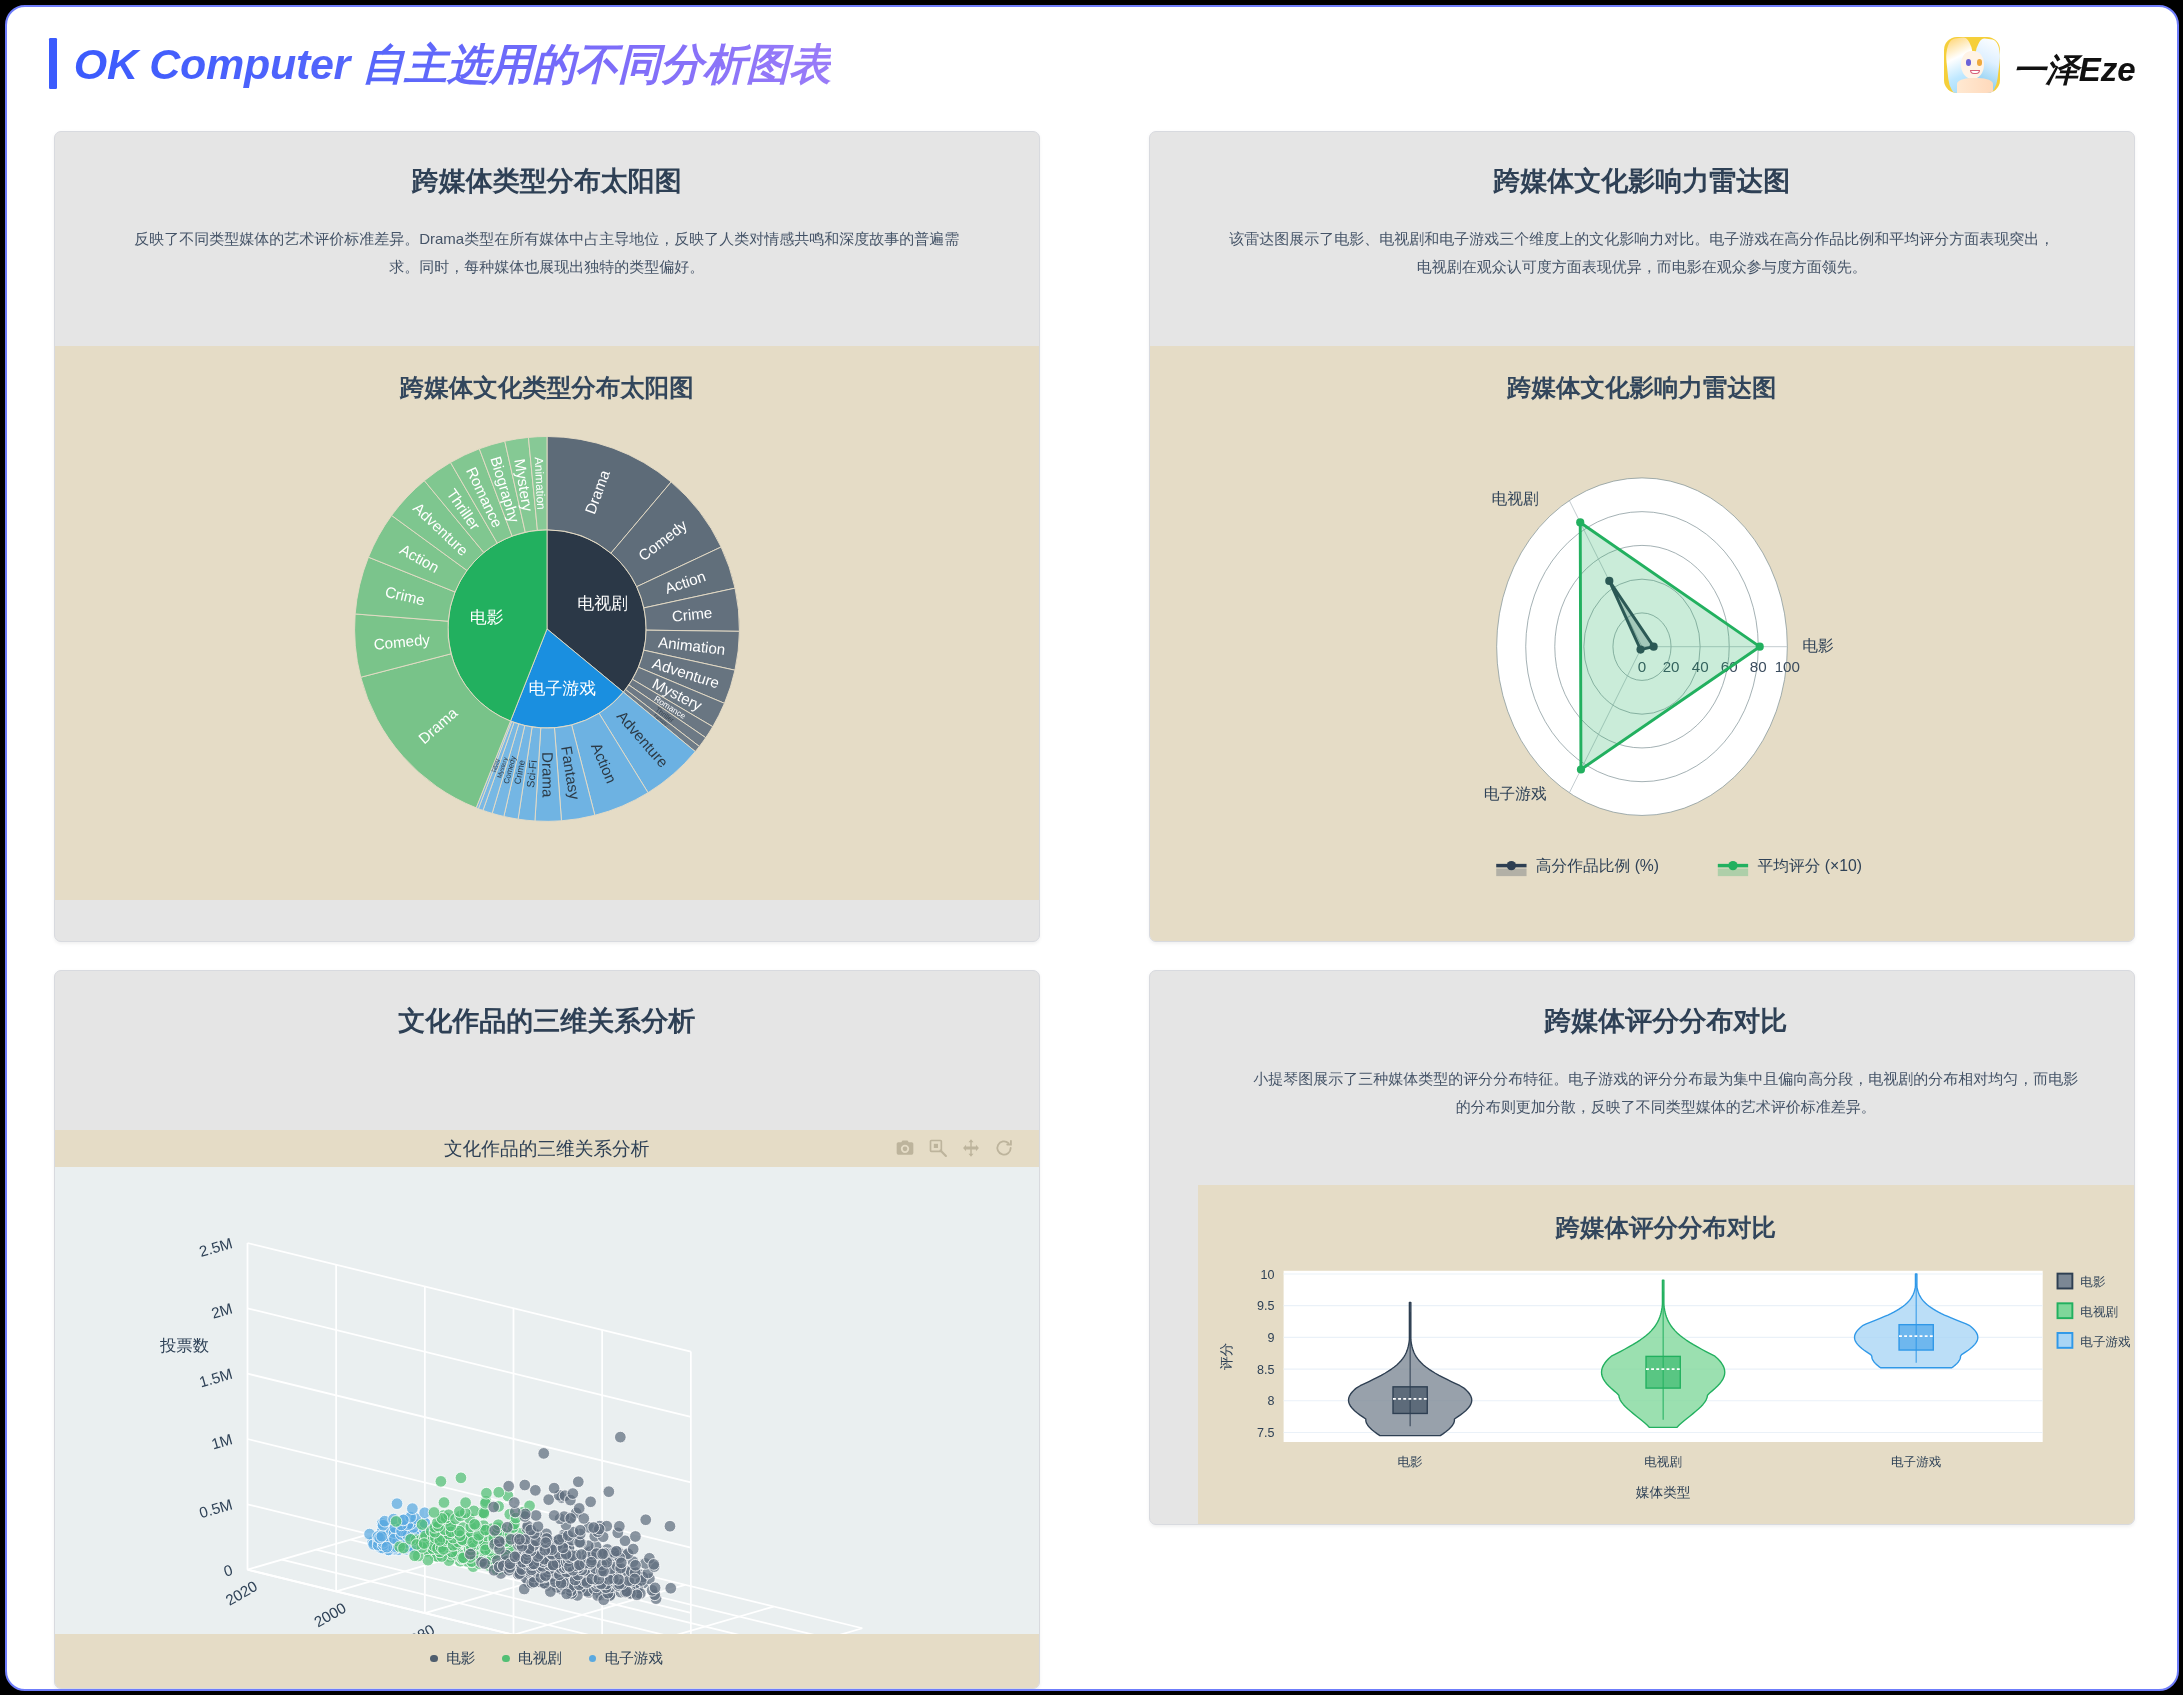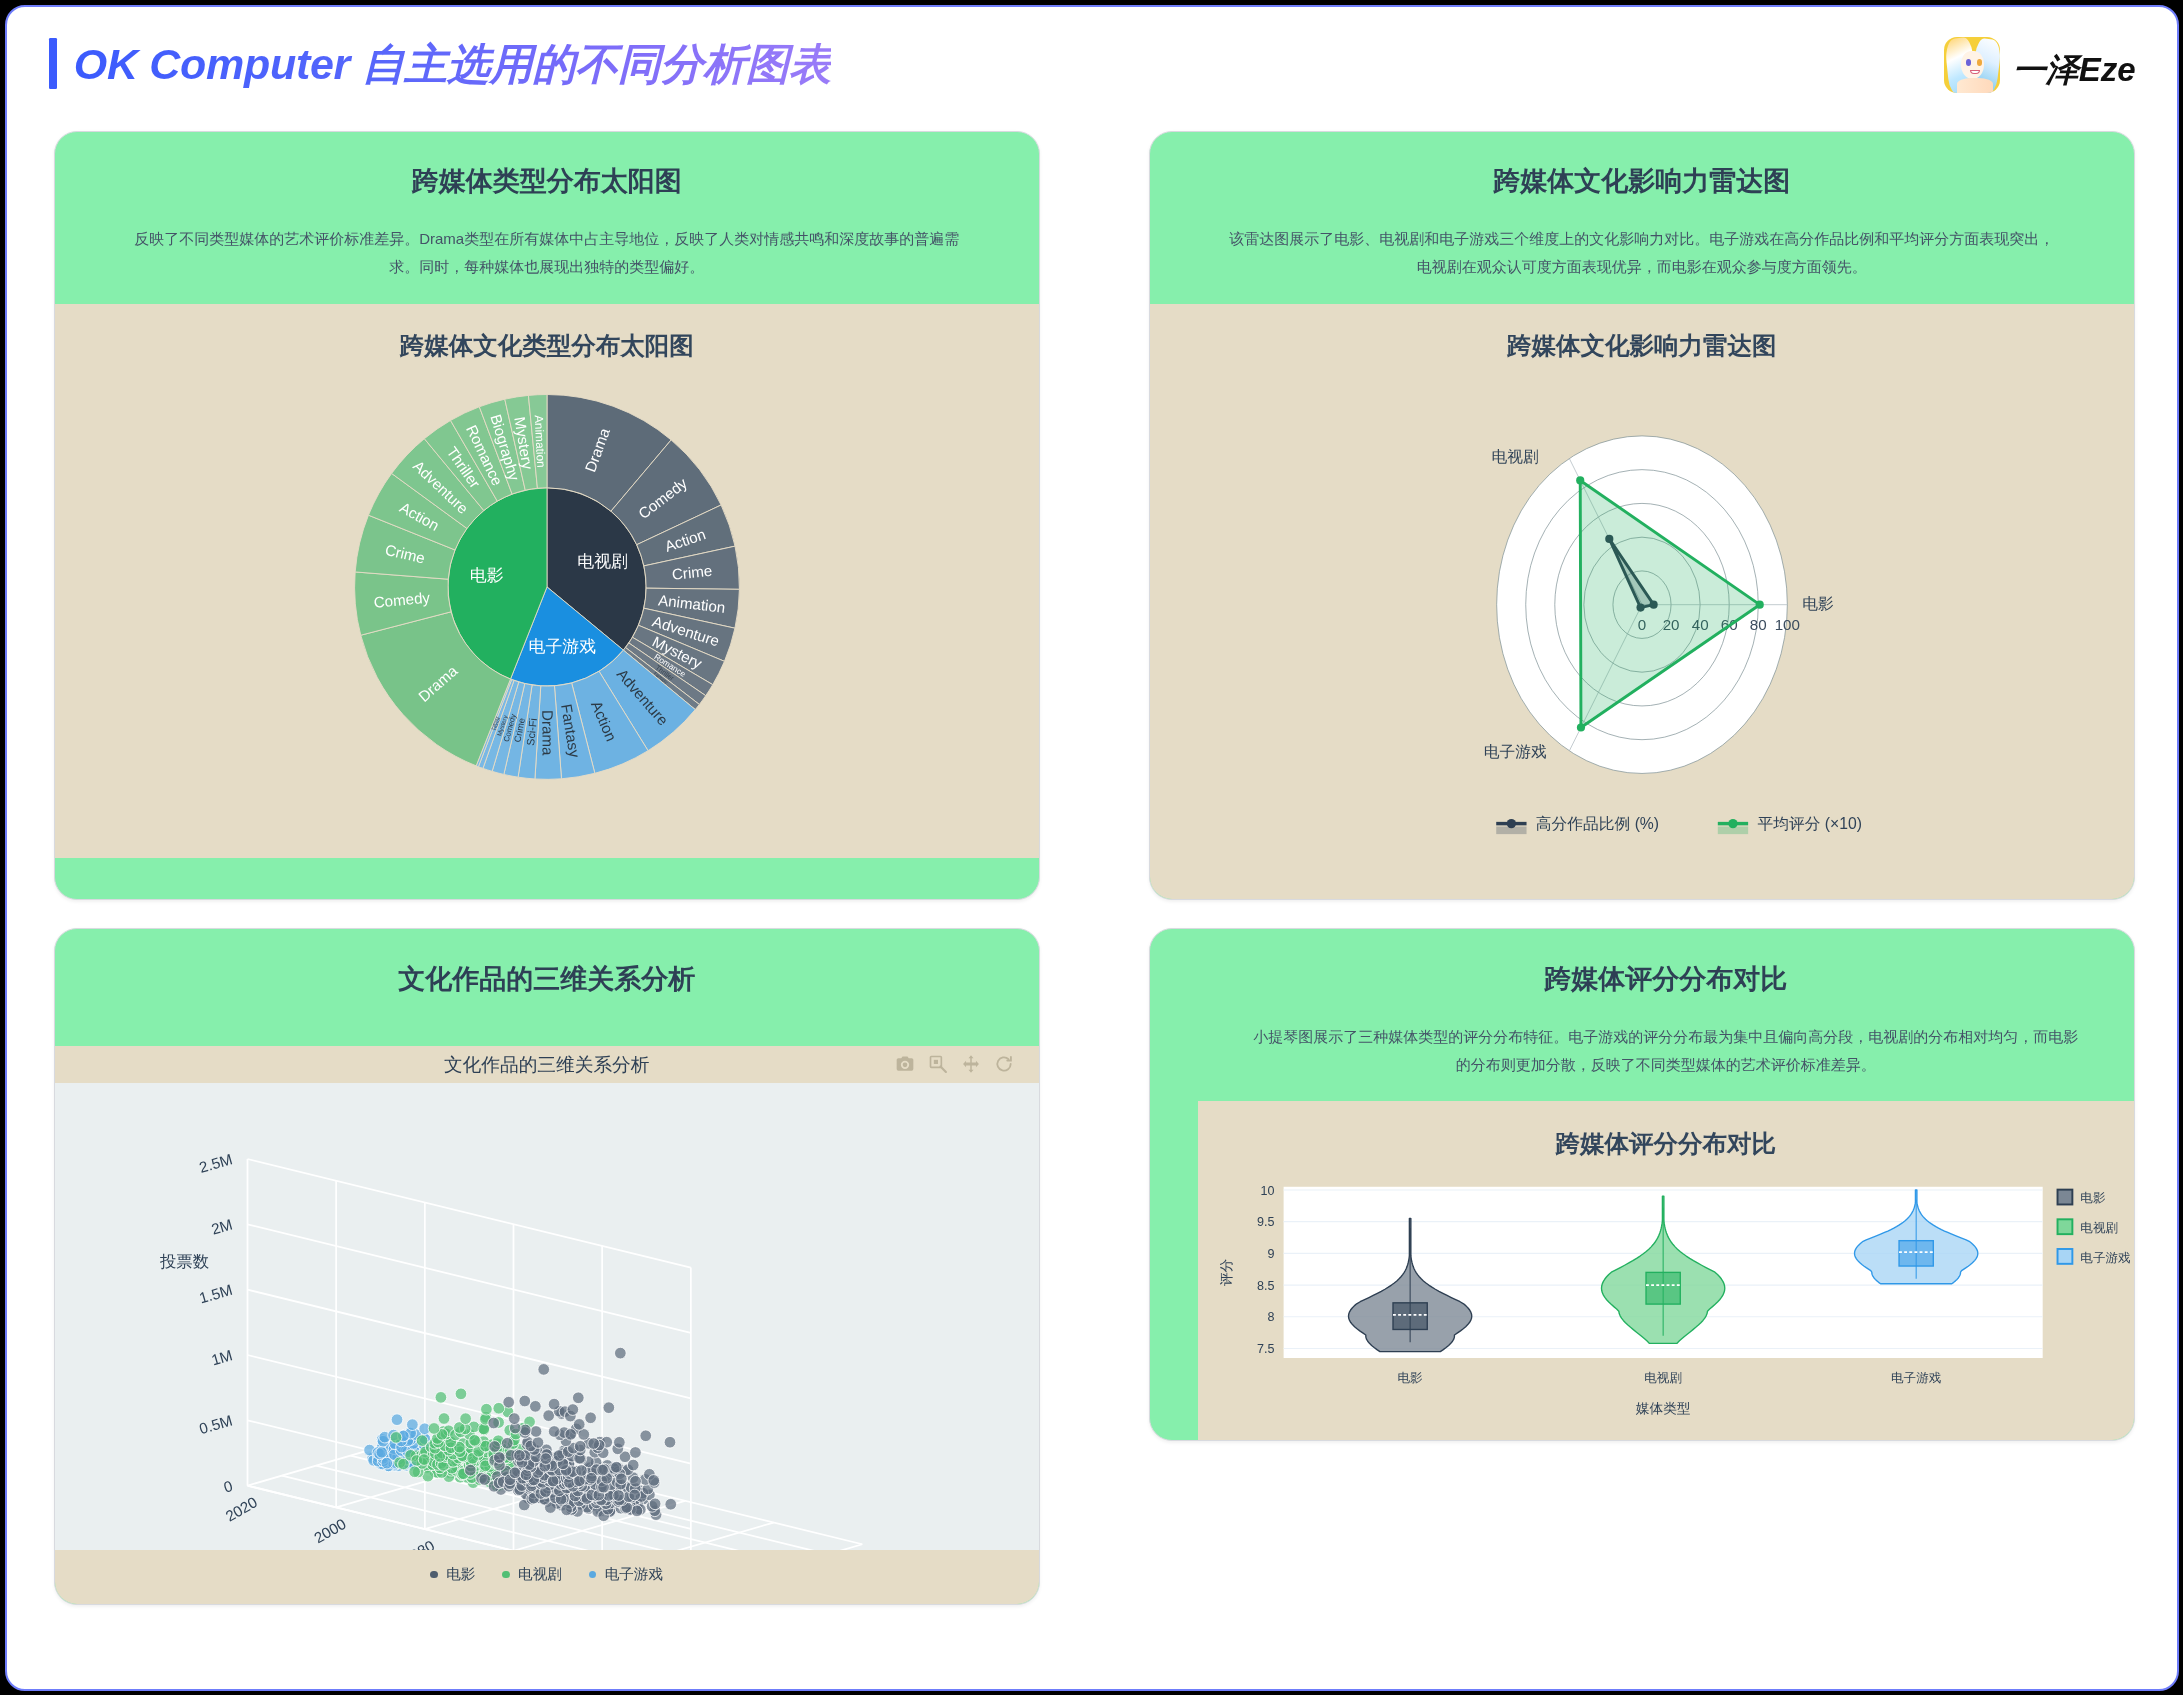--- a/index.html
+++ b/index.html
@@ -66,37 +66,37 @@
   
   #grid {
     position: absolute; left: 47px; top: 124px;
     width: 2081px;
     display: grid;
     grid-template-columns: 986px 986px;
     column-gap: 109px;
     row-gap: 28px;
   }
   .card {
-    background: #86efac;
+    background: #e5e5e5;
     border: 1.2px solid #d8dadf;
-    border-radius: 23px;
+    border-radius: 7px;
     box-shadow: 0 1.2px 3.5px rgba(0,0,0,.06);
     overflow: hidden;
     display: flex; flex-direction: column;
   }
   .card-head { padding: 31.5px 33px 23px; text-align: center; }
   .card-title {
     font-family: "Liberation Serif","DejaVu Serif",serif;
     font-size: 27px; font-weight: 700; color: #2e4055; margin-bottom: 26px;
   }
   .card-desc {
     font-size: 15px; color: #445367; line-height: 1.85; text-align: center;
     max-width: 834px; margin: 0 auto;
   }
-  .panel { background: #e5dcc6; padding: 17.5px 0 20px; }
+  .panel { background: #e5dcc6; padding: 17.5px 0 20px; margin-top: 42px; }
   .panel-title {
     font-family: "Liberation Serif","DejaVu Serif",serif;
     font-size: 24.5px; font-weight: 700; color: #32465c; text-align: center;
     margin: 8.2px 0 15px;
   }
 
   
   #sunburst-wrap { height: 461px; display:flex; align-items:flex-start; justify-content:center; }
   
   #radar-wrap { height: 502px; display:flex; align-items:center; justify-content:center; }

